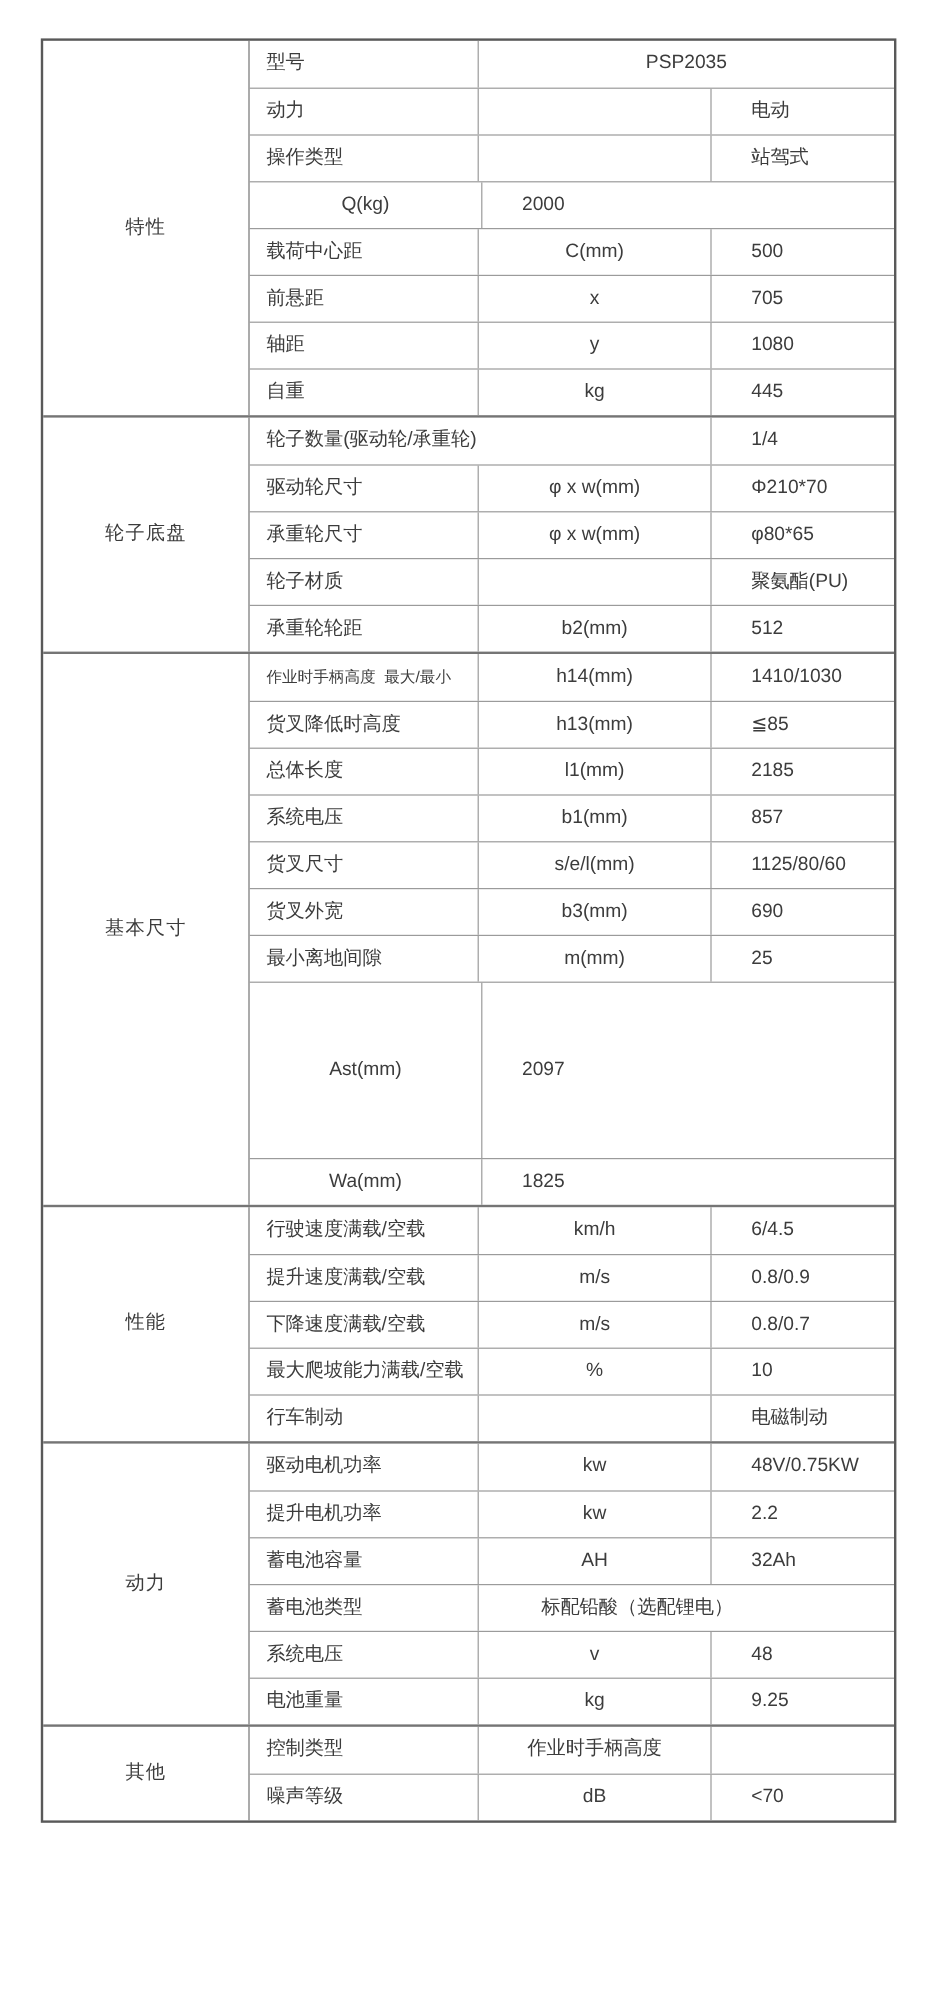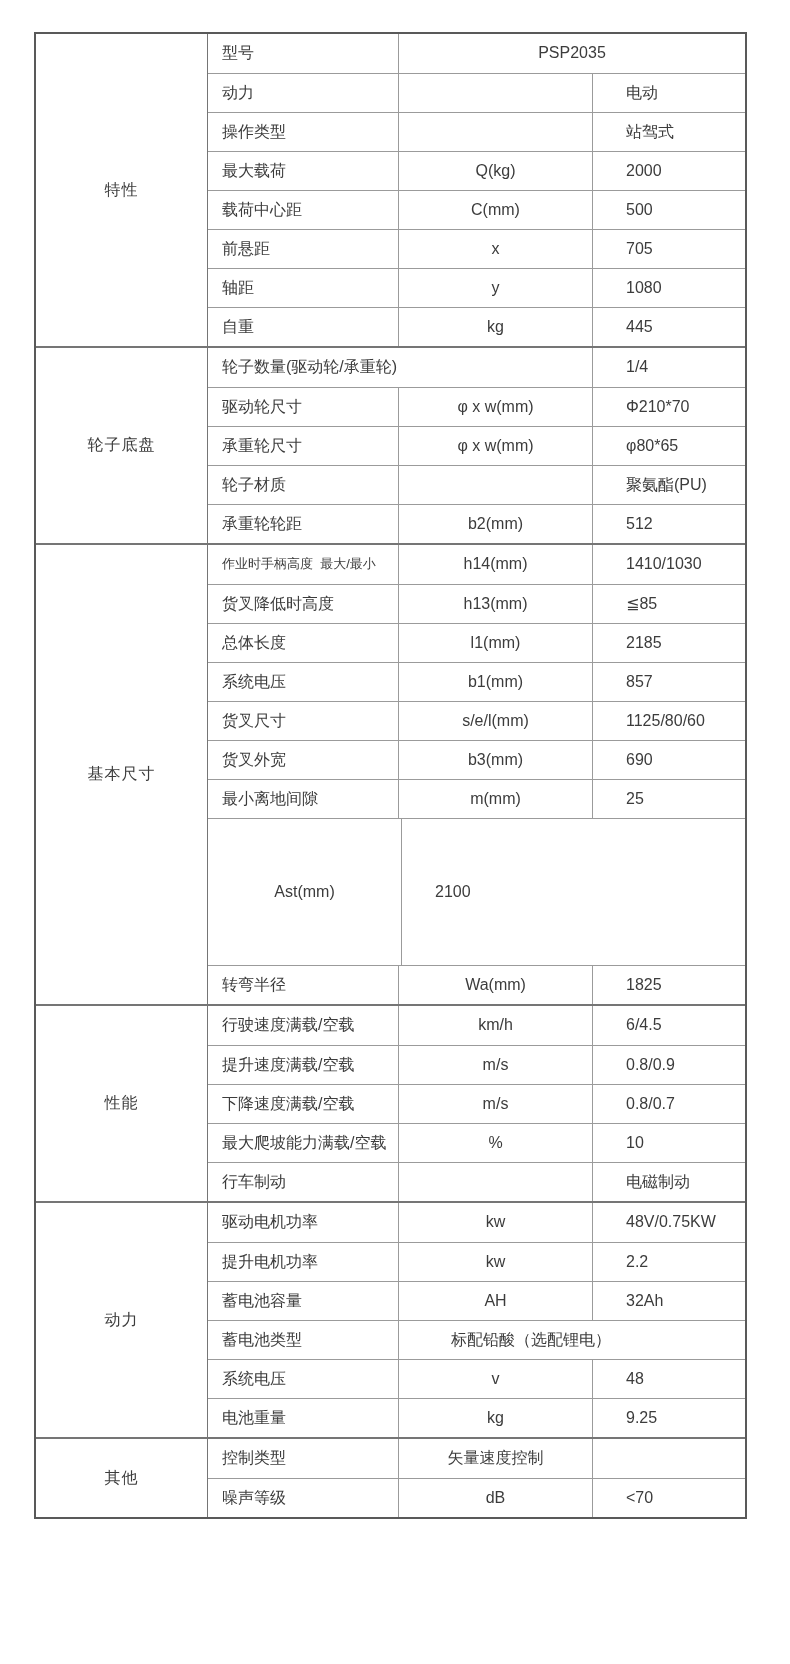--- a/index.html
+++ b/index.html
@@ -68,21 +68,20 @@
           <div class="cell param">动力</div>
           <div class="cell symbol"></div>
           <div class="cell value">电动</div>
         </div>
         <div class="row">
           <div class="cell param">操作类型</div>
           <div class="cell symbol"></div>
           <div class="cell value">站驾式</div>
         </div>
         <div class="row">
-          <div class="cell param">最大载荷</div>
           <div class="cell symbol">Q(kg)</div>
           <div class="cell value">2000</div>
         </div>
         <div class="row">
           <div class="cell param">载荷中心距</div>
           <div class="cell symbol">C(mm)</div>
           <div class="cell value">500</div>
         </div>
         <div class="row">
           <div class="cell param">前悬距</div>
@@ -163,24 +162,23 @@
           <div class="cell symbol">b3(mm)</div>
           <div class="cell value">690</div>
         </div>
         <div class="row">
           <div class="cell param">最小离地间隙</div>
           <div class="cell symbol">m(mm)</div>
           <div class="cell value">25</div>
         </div>
         <div class="row" style="height: 147px;">
           <div class="cell symbol">Ast(mm)</div>
-          <div class="cell value">2100</div>
-        </div>
-        <div class="row">
-          <div class="cell param">转弯半径</div>
+          <div class="cell value">2097</div>
+        </div>
+        <div class="row">
           <div class="cell symbol">Wa(mm)</div>
           <div class="cell value">1825</div>
         </div>
       </div>
     </div>
     <div class="section">
       <div class="cell category">性能</div>
       <div class="rows">
         <div class="row">
           <div class="cell param">行驶速度满载/空载</div>
@@ -241,21 +239,21 @@
           <div class="cell symbol">kg</div>
           <div class="cell value">9.25</div>
         </div>
       </div>
     </div>
     <div class="section">
       <div class="cell category">其他</div>
       <div class="rows">
         <div class="row">
           <div class="cell param">控制类型</div>
-          <div class="cell symbol">矢量速度控制</div>
+          <div class="cell symbol">作业时手柄高度</div>
           <div class="cell value"></div>
         </div>
         <div class="row">
           <div class="cell param">噪声等级</div>
           <div class="cell symbol">dB</div>
           <div class="cell value">&lt;70</div>
         </div>
       </div>
     </div>
   </div>

